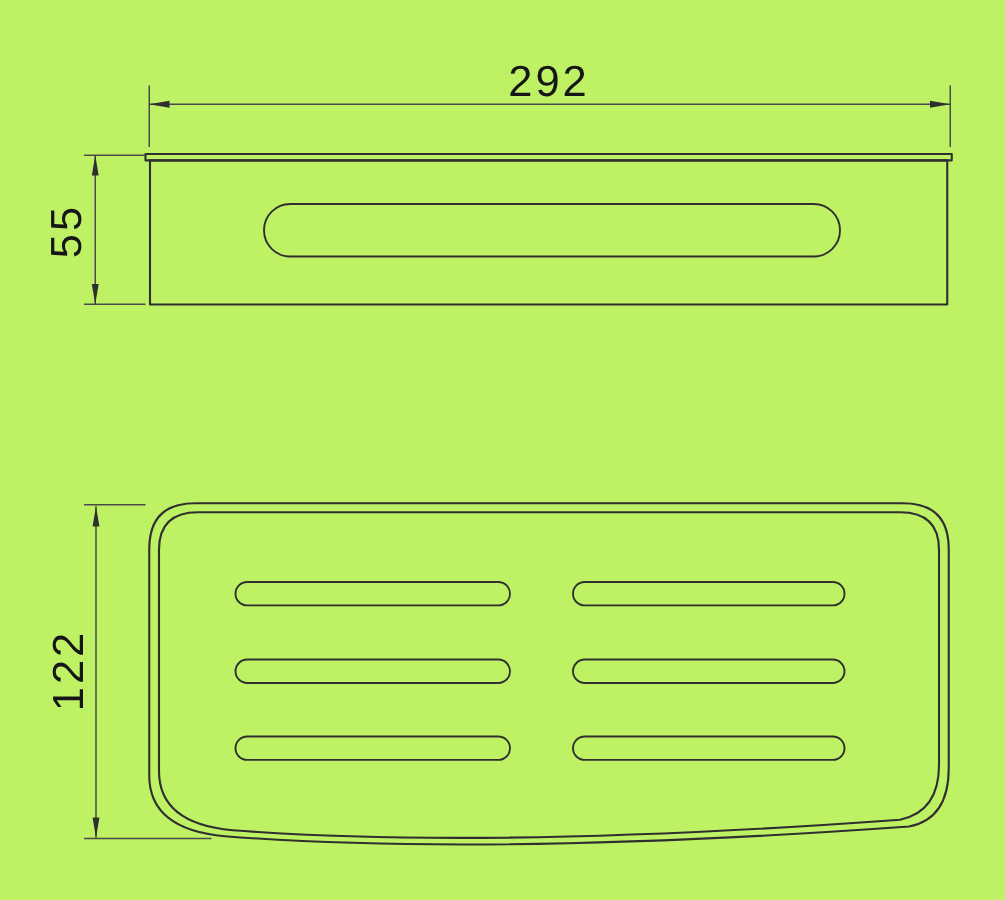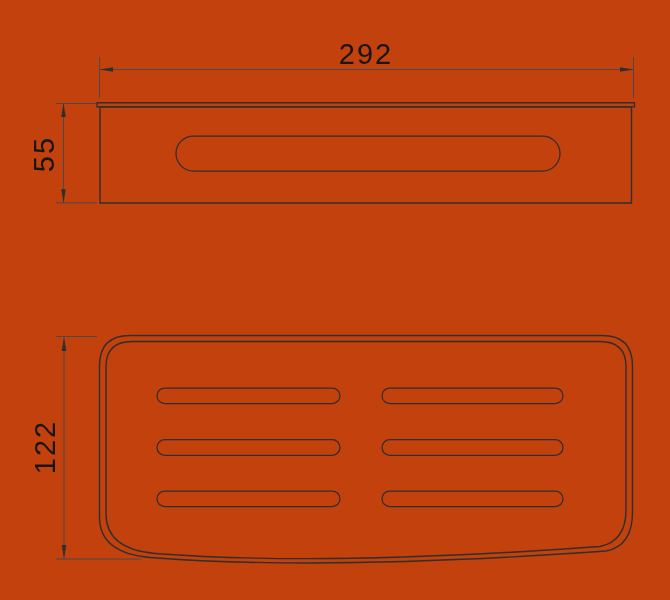--- a/index.html
+++ b/index.html
@@ -5,21 +5,21 @@
   html, body {
     margin: 0;
     padding: 0;
     background: #ffffff;
     font-family: "Liberation Sans", sans-serif;
   }
   .drawing-canvas {
     position: relative;
     width: 670px;
     height: 600px;
-    background: #c2410c;
+    background: #bef264;
     overflow: hidden;
   }
   svg { display: block; }
   .outline {
     fill: none;
     stroke: #2f2f2f;
     stroke-width: 1.4;
     stroke-linejoin: round;
     stroke-linecap: round;
   }

